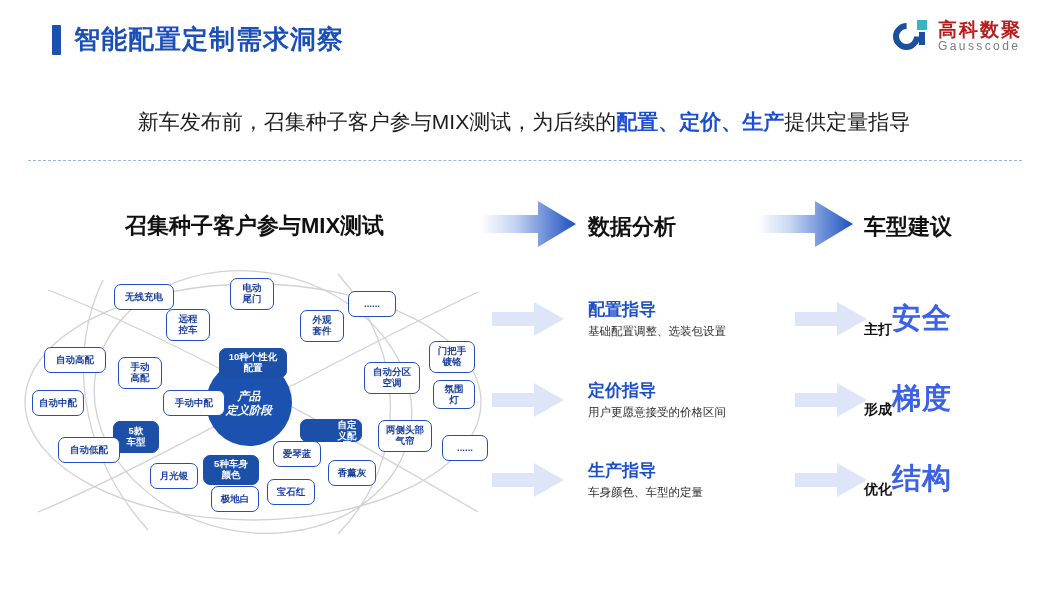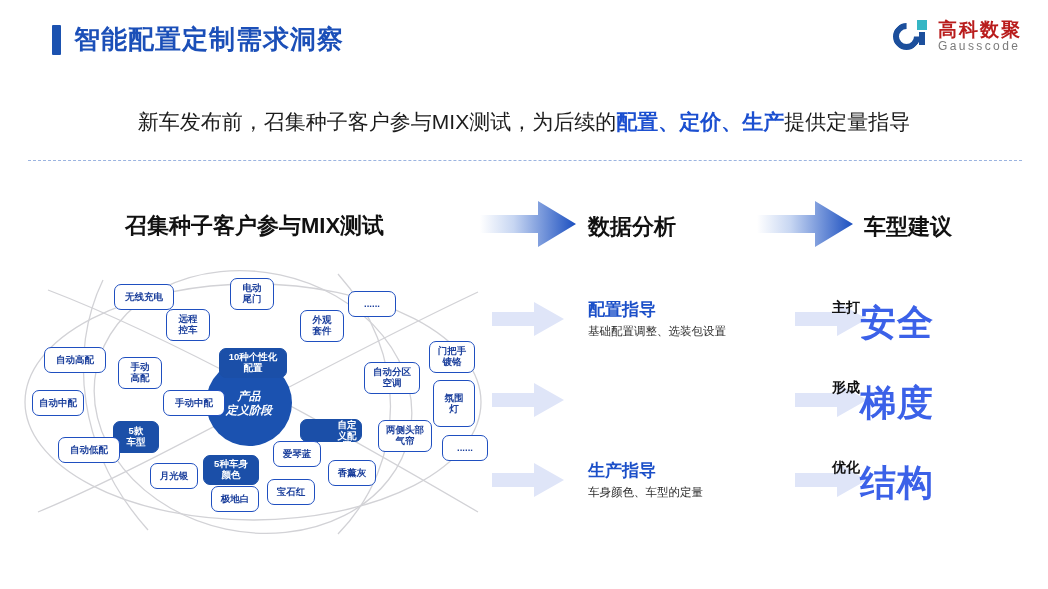--- a/index.html
+++ b/index.html
@@ -52,23 +52,23 @@
   #mid-row-0{top:300px;}
   #mid-row-1{top:381px;}
   #mid-row-2{top:461px;}
 
   .arrow-sm{position:absolute;width:72px;height:34px;}
   .arrow-sm.c0{left:492px;}
   .arrow-sm.c1{left:795px;}
   .r0{top:302px;} .r1{top:383px;} .r2{top:463px;}
 
   
-  .right-row{position:absolute;left:832px;display:flex;align-items:flex-start;}
+  .right-row{position:absolute;left:864px;display:flex;align-items:flex-end;}
   .right-pre{font-size:14px;font-weight:bold;color:#111;}
-  .right-key{font-size:36px;font-weight:bold;color:#3b61e8;letter-spacing:1px;font-family:Liberation Mono, monospace;}
+  .right-key{font-size:29px;font-weight:bold;color:#3b61e8;letter-spacing:1px;font-family:Liberation Mono, monospace;}
   #right-row-0{top:299px;}
   #right-row-1{top:379px;}
   #right-row-2{top:459px;}
 
   
   .map{position:absolute;left:8px;top:262px;width:490px;height:280px;}
   .map svg{position:absolute;left:0;top:0;}
   .node{position:absolute;box-sizing:border-box;display:flex;align-items:center;
         justify-content:center;text-align:center;line-height:1.12;
         border:1.6px solid #1f4fc0;border-radius:7px;background:#fff;
@@ -127,20 +127,24 @@
       <stop offset="100%" stop-color="#1b4fc0"></stop>
         </linearGradient>
       </defs>
     <path d="M0,15 L58,15 L58,1 L96,24 L58,47 L58,33 L0,33 Z" fill="url(#ga2)"></path>
   </svg>
 
   <div class="mid-row" id="mid-row-0">
     <div class="mid-title">配置指导</div>
     <div class="mid-sub">基础配置调整、选装包设置</div>
   </div>
+  <div class="mid-row" id="mid-row-1">
+    <div class="mid-title">定价指导</div>
+    <div class="mid-sub">用户更愿意接受的价格区间</div>
+  </div>
   <div class="mid-row" id="mid-row-2">
     <div class="mid-title">生产指导</div>
     <div class="mid-sub">车身颜色、车型的定量</div>
   </div>
 
   <svg class="arrow-sm c0 r0" viewBox="0 0 72 34">
       <path d="M0,10 L42,10 L42,0 L72,17 L42,34 L42,24 L0,24 Z" fill="#dfe5f8"></path>
     </svg>
   <svg class="arrow-sm c0 r1" viewBox="0 0 72 34">
       <path d="M0,10 L42,10 L42,0 L72,17 L42,34 L42,24 L0,24 Z" fill="#dfe5f8"></path>
@@ -234,21 +238,21 @@
           <div>手动</div>
           <div>高配</div>
         </span>
       </div>
     <div class="node" style="left:356px;top:100px;width:56px;height:32px;">
         <span>
           <div>自动分区</div>
           <div>空调</div>
         </span>
       </div>
-    <div class="node" style="left:425px;top:118px;width:42px;height:47px;">
+    <div class="node" style="left:425px;top:118px;width:42px;height:29px;">
         <span>
           <div>氛围</div>
           <div>灯</div>
         </span>
       </div>
     <div class="node" style="left:24px;top:128px;width:52px;height:26px;">
         <span>自动中配</span>
       </div>
     <div class="node fill" style="left:105px;top:130px;width:46px;height:32px;">
         <span>

